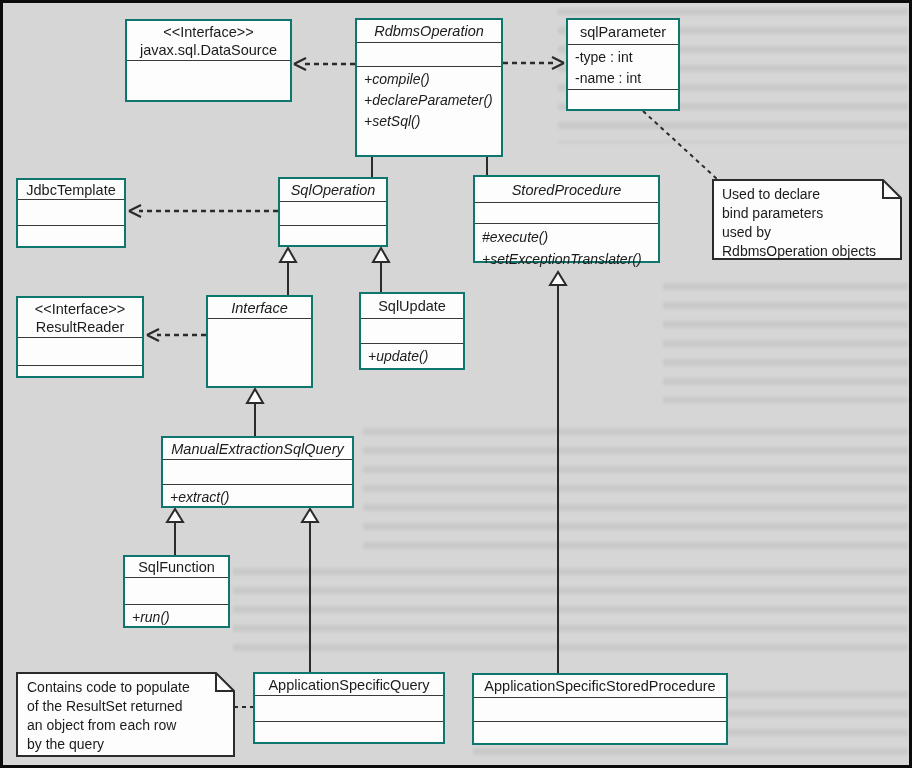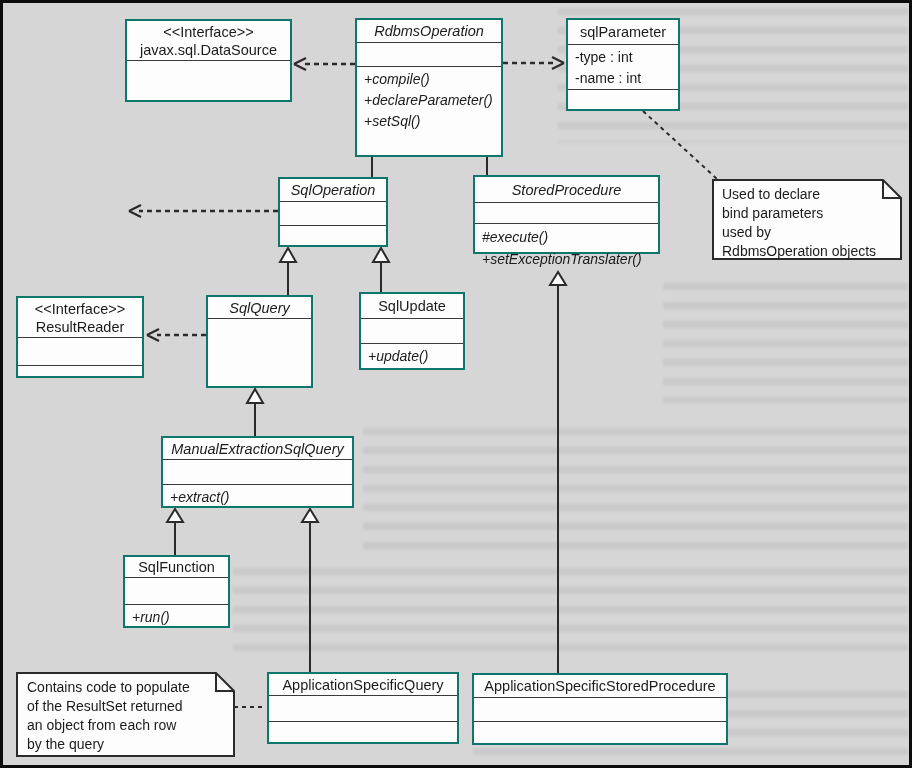--- a/index.html
+++ b/index.html
@@ -144,47 +144,52 @@
 
   <div class="uml-class" style="left:563px;top:15px;width:114px;height:93px">
     <div class="uml-title" style="height:24px">sqlParameter</div>
     <div class="comp members" style="height:45px">
       <div>-type : int</div>
       <div>-name : int</div>
     </div>
     <div class="comp grow"></div>
   </div>
 
+  <div class="uml-class" style="left:13px;top:175px;width:110px;height:70px">
+    <div class="uml-title" style="height:19px">JdbcTemplate</div>
+    <div class="comp" style="height:26px"></div>
+    <div class="comp grow"></div>
+  </div>
 
   <div class="uml-class abstract" style="left:275px;top:174px;width:110px;height:70px">
     <div class="uml-title" style="height:22px">SqlOperation</div>
     <div class="comp" style="height:24px"></div>
     <div class="comp grow"></div>
   </div>
 
-  <div class="uml-class abstract" style="left:470px;top:172px;width:187px;height:79px">
+  <div class="uml-class abstract" style="left:470px;top:172px;width:187px;height:88px">
     <div class="uml-title" style="height:25px">StoredProcedure</div>
     <div class="comp" style="height:21px"></div>
     <div class="comp grow members" style="line-height:22px">
       <div>#execute()</div>
       <div>+setExceptionTranslater()</div>
     </div>
   </div>
 
   <div class="uml-class" style="left:13px;top:293px;width:128px;height:82px">
     <div class="uml-title" style="height:39px">
       <div>&lt;&lt;Interface&gt;&gt;</div>
       <div>ResultReader</div>
     </div>
     <div class="comp" style="height:28px"></div>
     <div class="comp grow"></div>
   </div>
 
   <div class="uml-class abstract" style="left:203px;top:292px;width:107px;height:93px">
-    <div class="uml-title" style="height:21px">SqlQuery</div>
+    <div class="uml-title" style="height:21px">Interface</div>
     <div class="comp" style="height:25px"></div>
   </div>
 
   <div class="uml-class" style="left:356px;top:289px;width:106px;height:78px">
     <div class="uml-title" style="height:24px">SqlUpdate</div>
     <div class="comp" style="height:25px"></div>
     <div class="comp grow members">
       <div>+update()</div>
     </div>
   </div>
@@ -198,21 +203,21 @@
   </div>
 
   <div class="uml-class" style="left:120px;top:552px;width:107px;height:73px">
     <div class="uml-title" style="height:20px">SqlFunction</div>
     <div class="comp" style="height:27px"></div>
     <div class="comp grow members">
       <div>+run()</div>
     </div>
   </div>
 
-  <div class="uml-class" style="left:264px;top:669px;width:192px;height:72px">
+  <div class="uml-class" style="left:250px;top:669px;width:192px;height:72px">
     <div class="uml-title" style="height:21px">ApplicationSpecificQuery</div>
     <div class="comp" style="height:26px"></div>
     <div class="comp grow"></div>
   </div>
 
   <div class="uml-class" style="left:469px;top:670px;width:256px;height:72px">
     <div class="uml-title" style="height:22px">ApplicationSpecificStoredProcedure</div>
     <div class="comp" style="height:24px"></div>
     <div class="comp grow"></div>
   </div>

